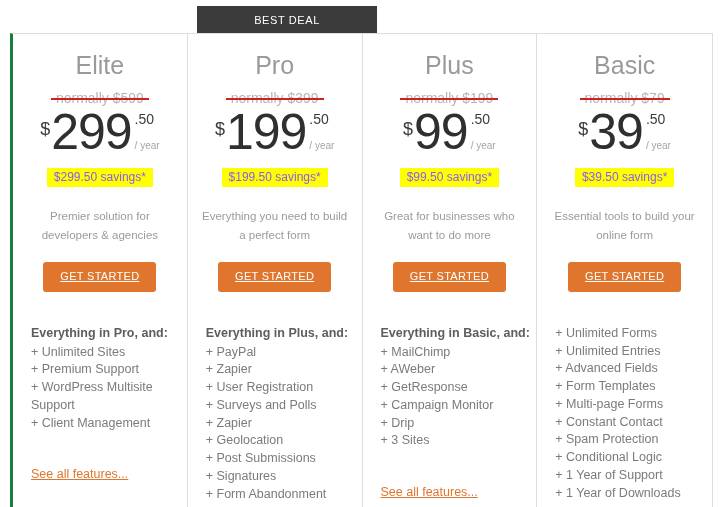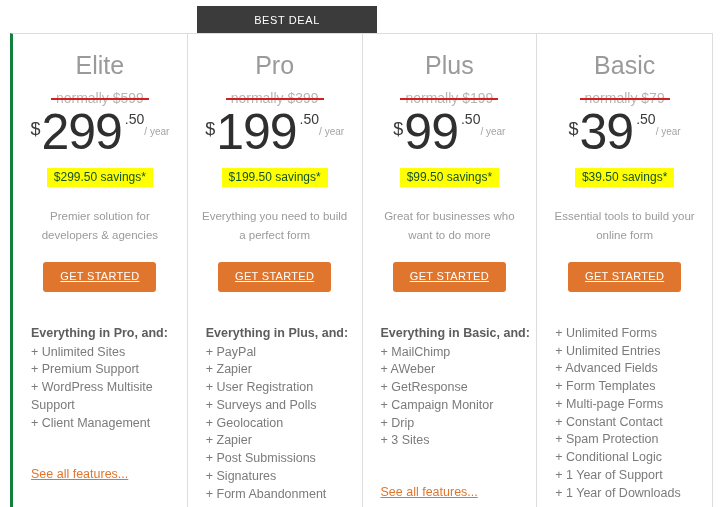--- a/index.html
+++ b/index.html
@@ -121,20 +121,21 @@
   }
   .amount {
     font-size: 50px;
     color: #2f2f2f;
     line-height: 0.95;
     letter-spacing: -1px;
     font-weight: normal;
   }
   .price-sup {
     display: flex;
+    flex-direction: column;
     align-items: flex-start;
     margin-left: 3px;
     padding-top: 3px;
   }
   .cents {
     font-size: 14px;
     color: #3b3b3b;
     line-height: 1;
   }
   .per-year {
@@ -144,21 +145,21 @@
     line-height: 1;
   }
 
   .savings-wrap {
     text-align: center;
     margin-top: 6px;
   }
   .savings {
     display: inline-block;
     background: #ffff00;
-    color: #14532d;
+    color: #8b5cf6;
     font-size: 12px;
     padding: 3px 7px 4px 7px;
     line-height: 1;
   }
 
   .desc {
     margin: 20px auto 8px auto;
     width: 150px;
     text-align: center;
     font-size: 11.5px;
@@ -259,22 +260,22 @@
         </div>
         <div class="savings-wrap"><span class="savings">$199.50 savings*</span></div>
         <div class="desc">Everything you need to build a perfect form</div>
         <div class="cta-wrap"><button class="cta">GET STARTED</button></div>
         <ul class="features">
           <li class="head">Everything in Plus, and:</li>
           <li>+ PayPal</li>
           <li>+ Zapier</li>
           <li>+ User Registration</li>
           <li>+ Surveys and Polls</li>
+          <li>+ Zapier</li>
           <li>+ Geolocation</li>
-          <li>+ Zapier</li>
           <li>+ Post Submissions</li>
           <li>+ Signatures</li>
           <li>+ Form Abandonment</li>
         </ul>
       </div>
       <div class="card">
         <div class="plan-name">Plus</div>
         <div class="normally"><span class="strike-wrap"><span>normally</span> <span>$199</span><span class="strike-line"></span></span></div>
         <div class="price-row">
           <span class="currency">$</span>

